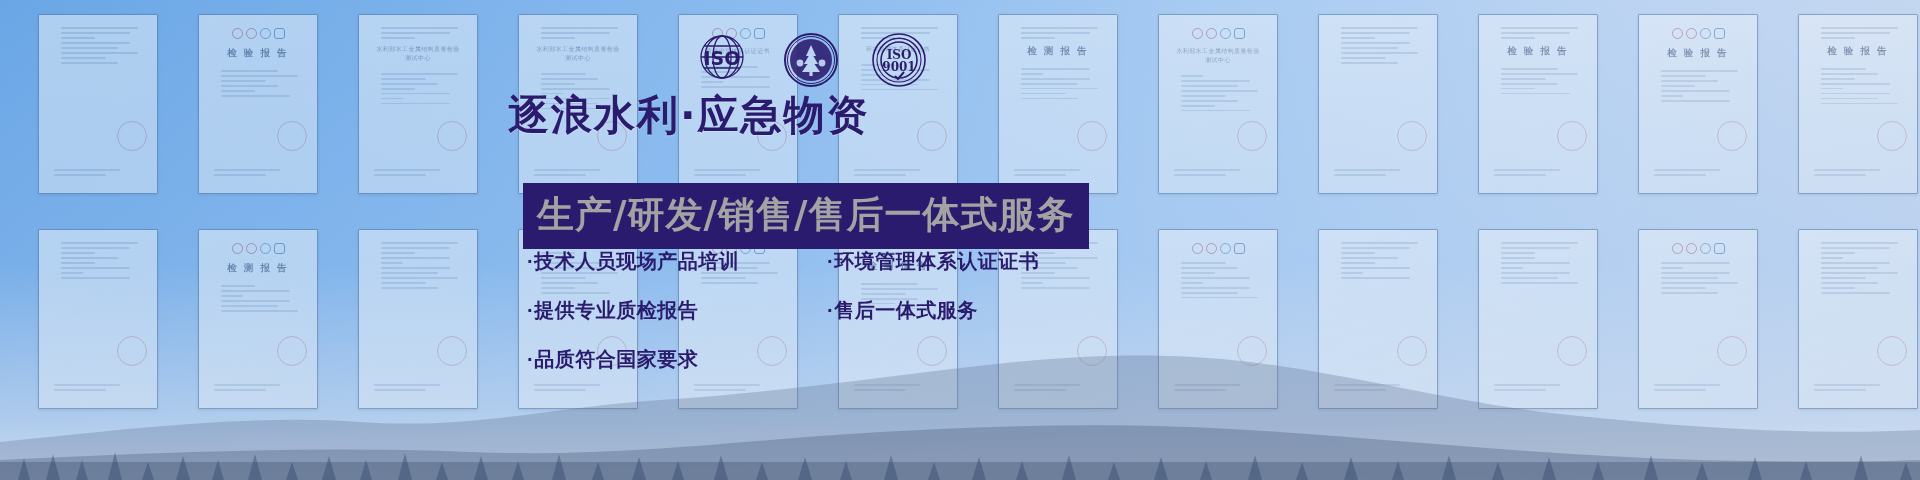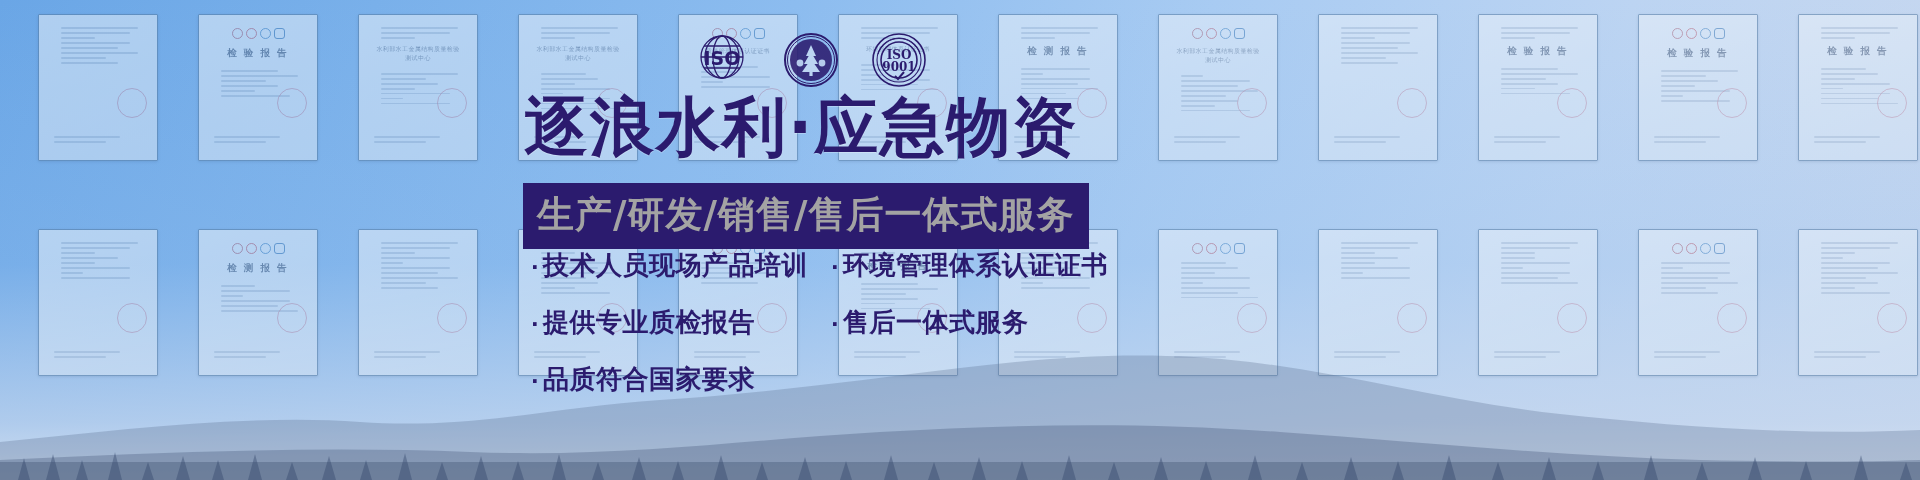--- a/index.html
+++ b/index.html
@@ -21,21 +21,21 @@
     position:absolute; inset:0;
     display:grid;
     grid-template-columns:repeat(12, 160px);
     grid-auto-rows:205px;
     padding:14px 0 0 18px;
     column-gap:0; row-gap:10px;
     opacity:0.52;
     filter:blur(0.3px);
   }
   .cert {
-    width:120px; height:147px;
+    width:120px; height:180px;
     margin:0 auto;
     background:linear-gradient(160deg,#eef4fb 0%, #e3edf8 45%, #dbe8f6 100%);
     border:1.4px solid #51779e;
     border-radius:1px;
     box-shadow:0 1px 3px rgba(30,55,95,0.25);
     padding:9px 16px;
     position:relative;
     overflow:hidden;
   }
   .cert .badge-row {
@@ -71,47 +71,46 @@
   
   .badges {
     position:absolute; top:32px; left:693px;
     display:flex; align-items:flex-start; gap:32px;
   }
   .badges svg { display:block; }
 
   
   .headline {
     position:absolute; top:95px; left:508px;
-    font-size:64px; font-weight:900; color:#2b1b6e;
+    font-size:41px; font-weight:900; color:#2b1b6e;
     letter-spacing:2px; line-height:1;
     font-family:"DejaVu Sans","Liberation Sans",sans-serif;
     white-space:nowrap;
     text-shadow:0 1px 0 rgba(255,255,255,.25);
-    margin-left:16px;
   }
   
   .subtitle-bar {
     position:absolute; top:183px; left:523px;
     background:#2b1b6e; color:#a3a3a3;
     font-size:37px; font-weight:700; letter-spacing:1px;
     padding:7px 14px 9px 14px;
     white-space:nowrap;
     font-family:"DejaVu Sans","Liberation Sans",sans-serif;
   }
   
   .bullets {
     position:absolute; top:248px; left:527px;
     display:grid;
     grid-template-columns:282px auto;
     row-gap:22px; column-gap:18px;
   }
   .bullet {
-    color:#2b1b6e; font-size:26px; font-weight:700; letter-spacing:.5px;
+    color:#2b1b6e; font-size:20px; font-weight:700; letter-spacing:.5px;
     white-space:nowrap;
-    font-family:Liberation Mono, monospace;
+    font-family:Liberation Sans, sans-serif;
   }
 </style>
 </head>
 <body>
 
 <div id="banner">
 
   <div class="cert-wall" id="certWall">
       <div class="cert">
         <div class="line w95"></div>

